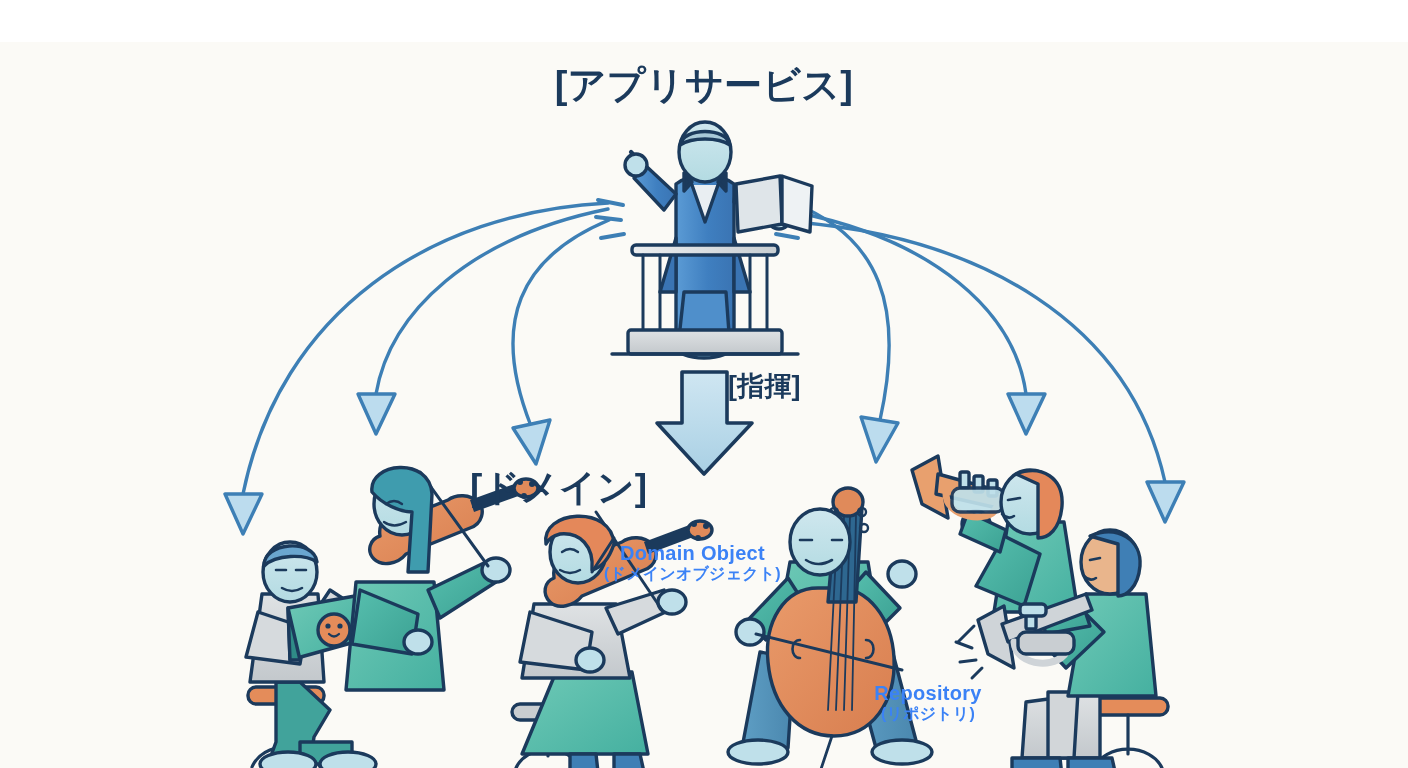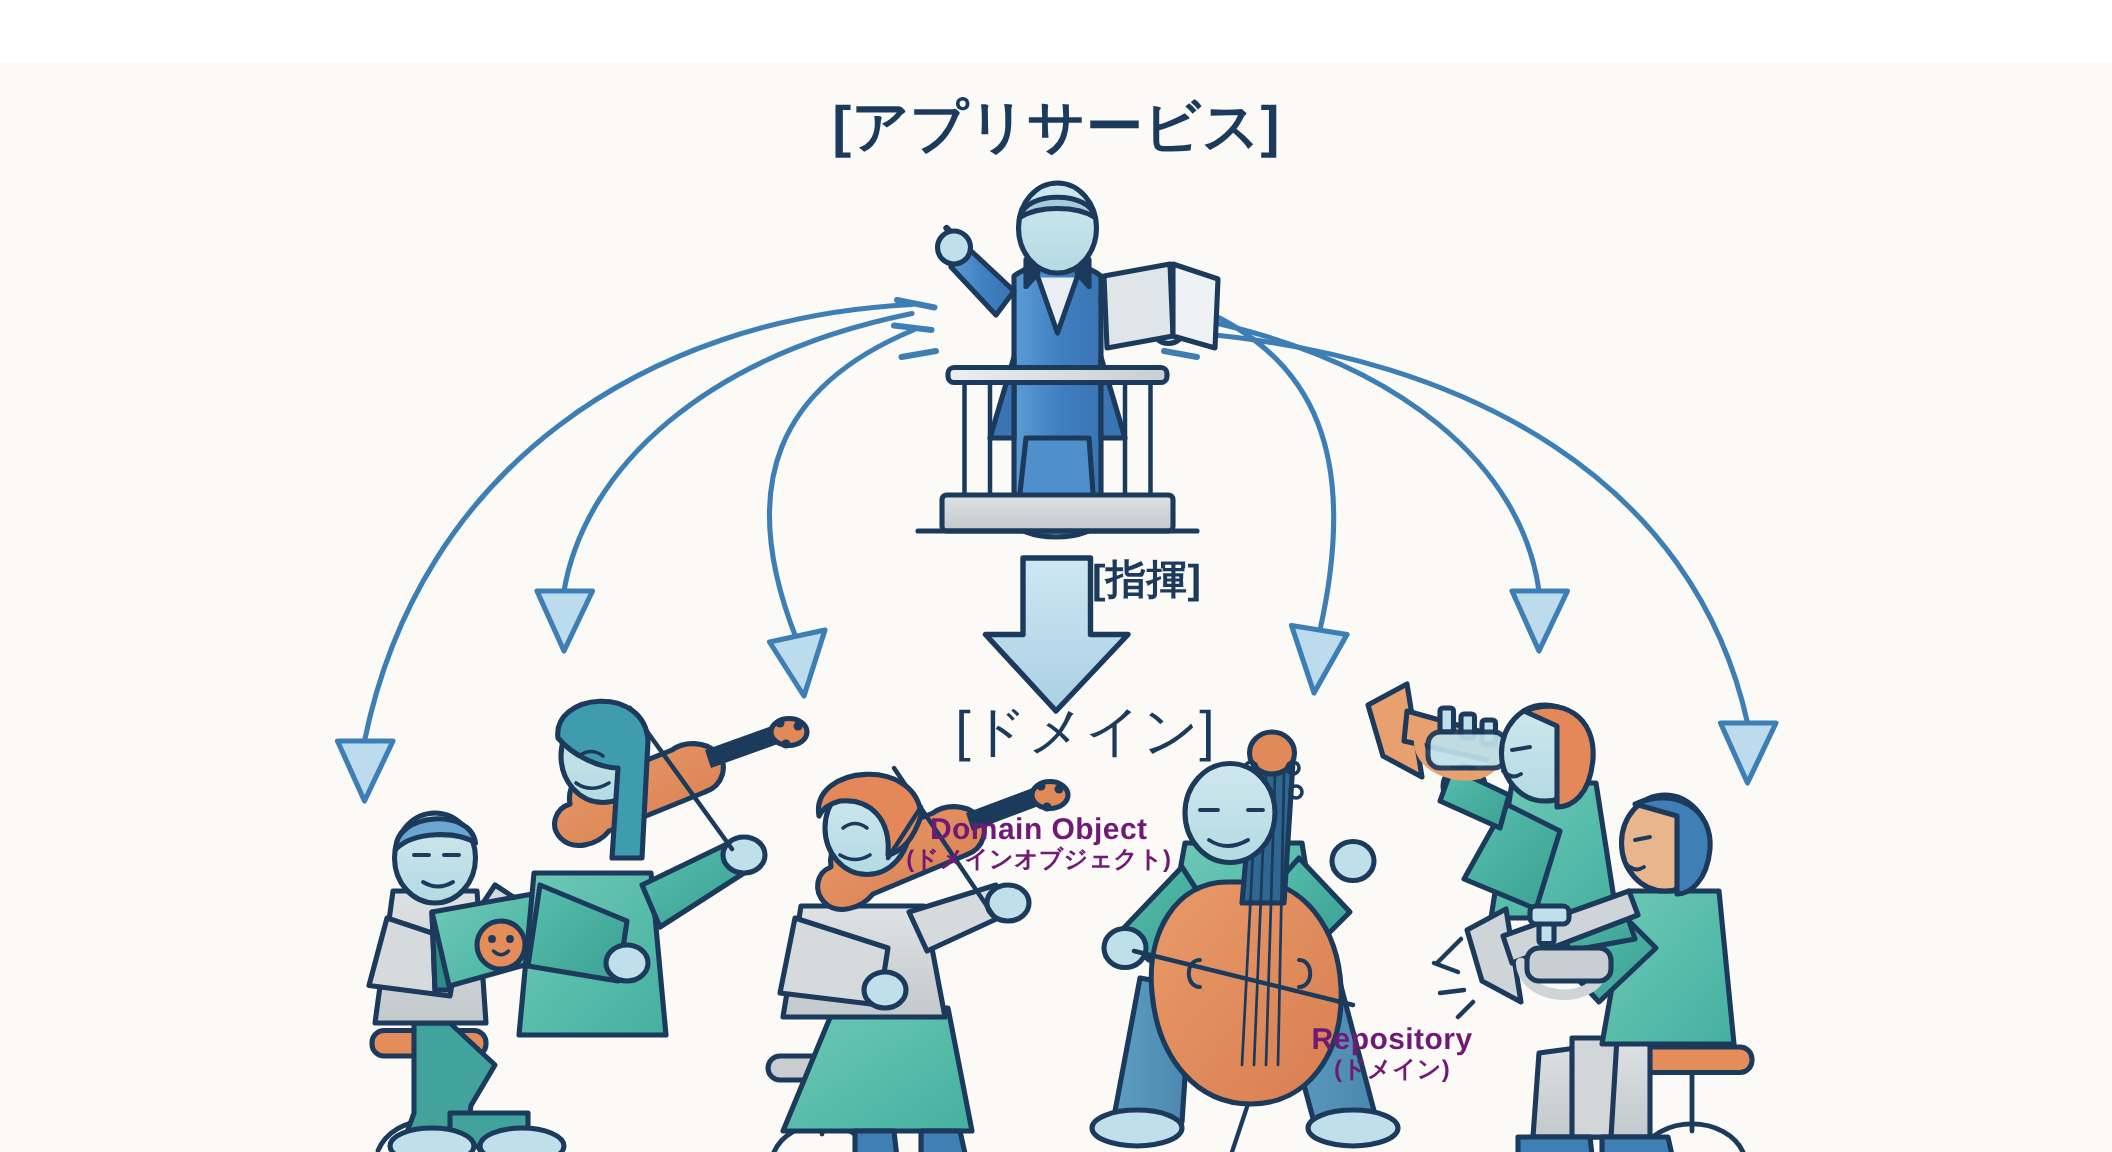--- a/index.html
+++ b/index.html
@@ -34,34 +34,34 @@
   .label-app {
     left: 0; top: 22px;
     width: 1408px;
     text-align: center;
     font-size: 38px;
     font-weight: 700;
   }
   .label-domain {
     left: 470px; top: 425px;
     width: 340px;
-    text-align: right;
+    text-align: left;
     font-size: 37px;
-    font-weight: 400;
+    font-weight: 700;
   }
   .label-conduct {
     left: 728px; top: 329px;
     font-size: 27px;
     font-weight: 700;
   }
   .label-small {
     font-size: 19px;
     font-weight: 600;
     text-align: center;
-    color: #701a75;
+    color: #3b82f6;
   }
   .label-small .en { display: block; font-size: 20px; letter-spacing: 0.3px;}
   .label-small .jp { display: block; font-size: 16px; margin-top: 1px; }
   .label-domainobj { left: 585px; top: 500px; width: 215px; }
   .label-repository { left: 848px; top: 640px; width: 160px; }
 </style>
 </head>
 <body>
 
 <div id="stage" style="background: rgb(251, 250, 246); margin-top: 42px;">
@@ -395,16 +395,16 @@
 
   <div class="label label-domain">[ドメイン]</div>
 
   <div class="label label-small label-domainobj">
     <span class="en">Domain Object</span>
     <span class="jp">(ドメインオブジェクト)</span>
   </div>
 
   <div class="label label-small label-repository">
     <span class="en">Repository</span>
-    <span class="jp">(ドメイン)</span>
+    <span class="jp">(リポジトリ)</span>
   </div>
 
 </div>
 
 </body></html>

